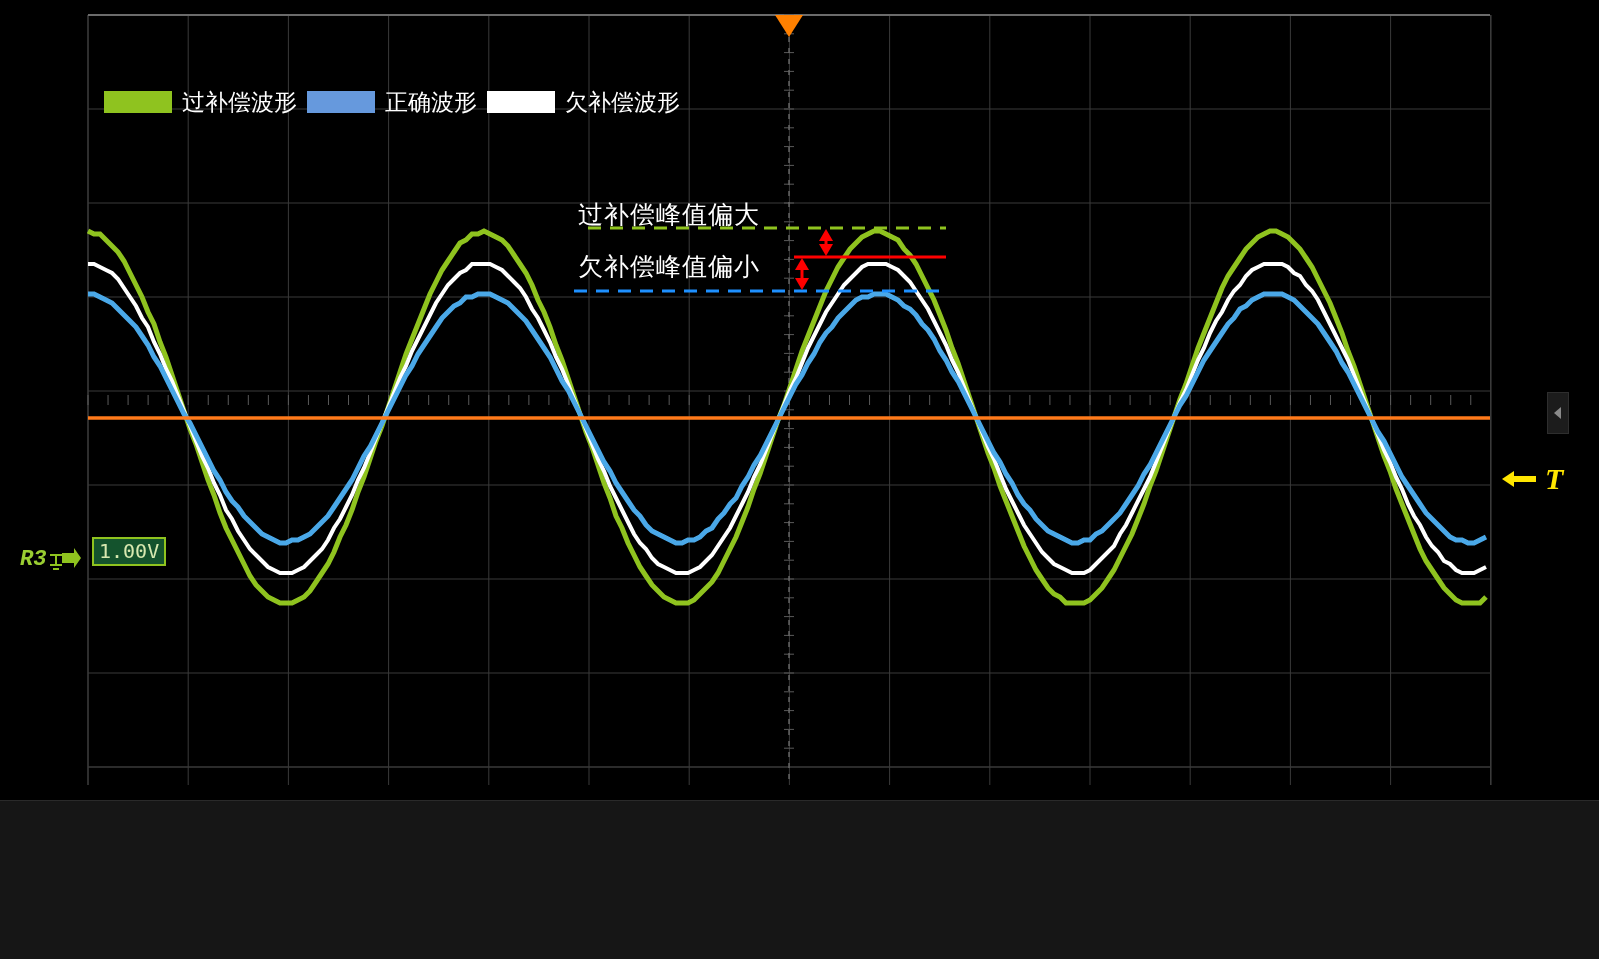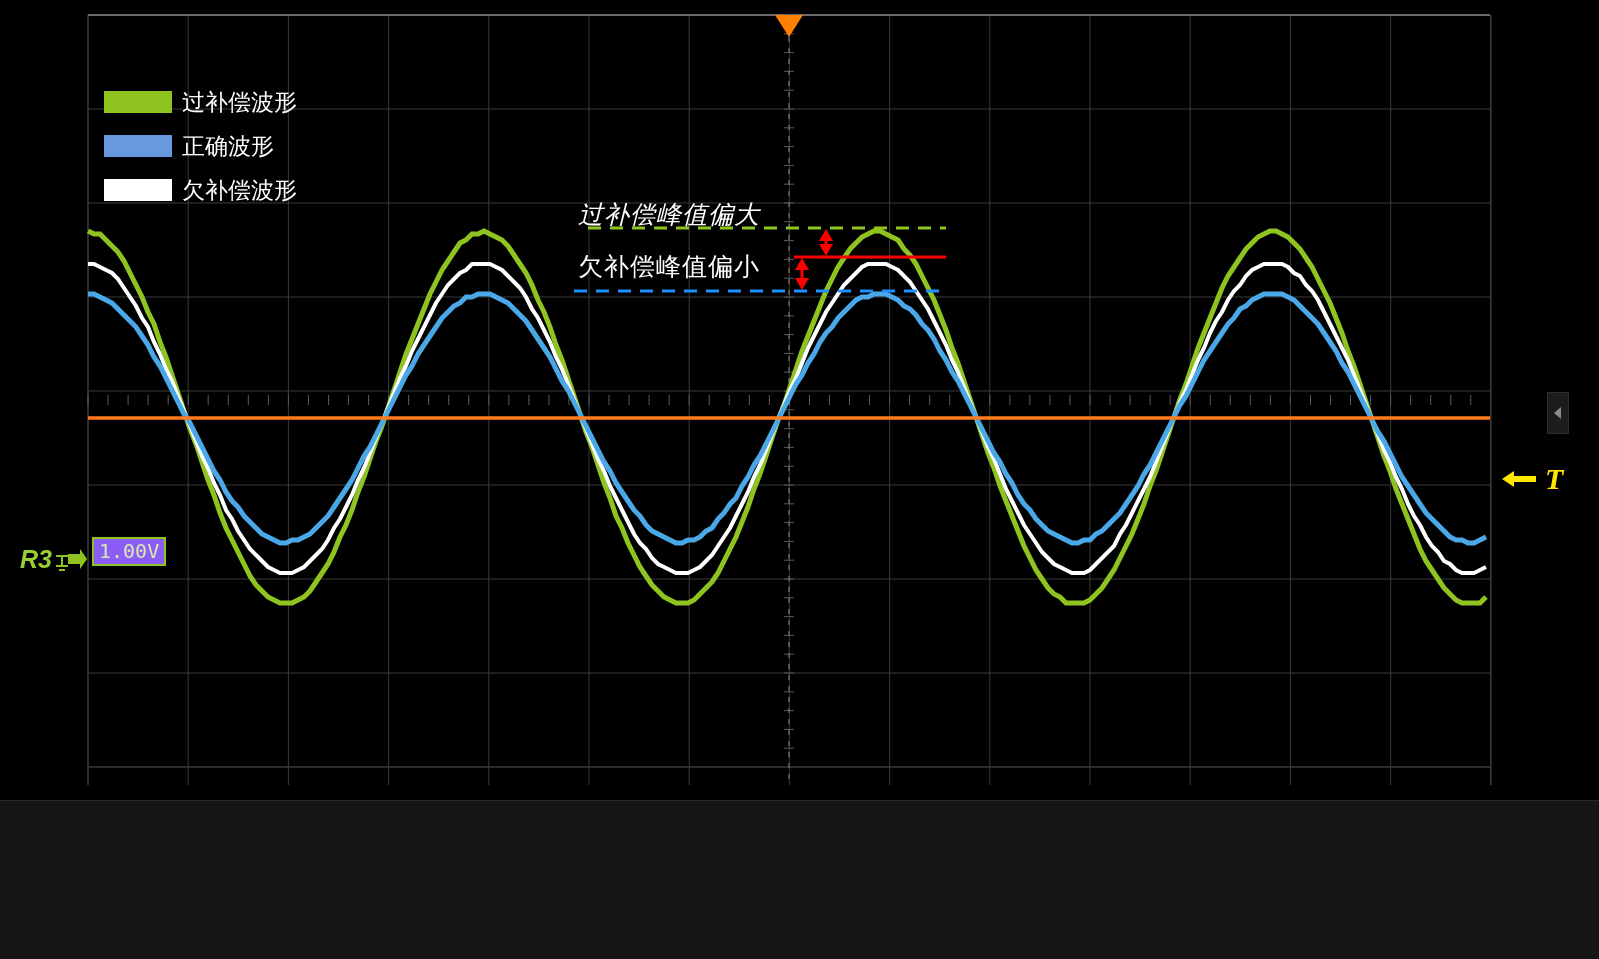--- a/index.html
+++ b/index.html
@@ -14,52 +14,52 @@
   
   #plot-area {
     position: absolute; left: 0; top: 0; width: 1599px; height: 800px;
     background: #000;
   }
   #scope-svg { position: absolute; left: 0; top: 0; }
 
   
   #legend {
     position: absolute; left: 104px; top: 88px;
-    display: flex; flex-direction: column; gap: 16px;
+    display: flex; gap: 10px;
     z-index: 6;
   }
   .legend-row { display: flex; align-items: center; gap: 10px; height: 28px; }
   .legend-swatch { width: 68px; height: 22px; display: block; }
   .legend-label {
     color: #ffffff; font-size: 23px; line-height: 26px;
     font-family: "DejaVu Sans", "Liberation Sans", sans-serif;
     white-space: nowrap;
   }
 
   
   .callout {
     position: absolute; color: #ffffff; font-size: 25px; white-space: nowrap;
     font-family: "DejaVu Sans", "Liberation Sans", sans-serif;
     z-index: 6; letter-spacing: 1px;
   }
-  #callout-over  { left: 578px; top: 198px; font-style: italic; }
+  #callout-over  { left: 578px; top: 198px; }
   #callout-under { left: 578px; top: 250px; }
 
   
   #ref-marker {
     position: absolute; left: 20px; top: 545px; z-index: 6;
     display: flex; align-items: center; gap: 2px;
   }
   #ref-marker-label {
-    color: #9ACD32; font-size: 25px; font-style: italic; font-weight: bold;
-    font-family: Liberation Sans, sans-serif;
+    color: #9ACD32; font-size: 22px; font-style: italic; font-weight: bold;
+    font-family: Liberation Mono, monospace;
   }
   #volt-badge {
     position: absolute; left: 92px; top: 537px; z-index: 6;
-    border: 2px solid #8fc31f; background: #8b5cf6;
+    border: 2px solid #8fc31f; background: #14532d;
     color: #d8e9b0; font-size: 20px; padding: 1px 5px 2px 5px;
     font-family: "DejaVu Sans Mono", monospace; line-height: 22px;
   }
 
   
   #t-marker {
     position: absolute; left: 1500px; top: 462px; z-index: 6;
     display: flex; align-items: center; gap: 5px; color: #ffe600;
   }
   #t-marker-label {

